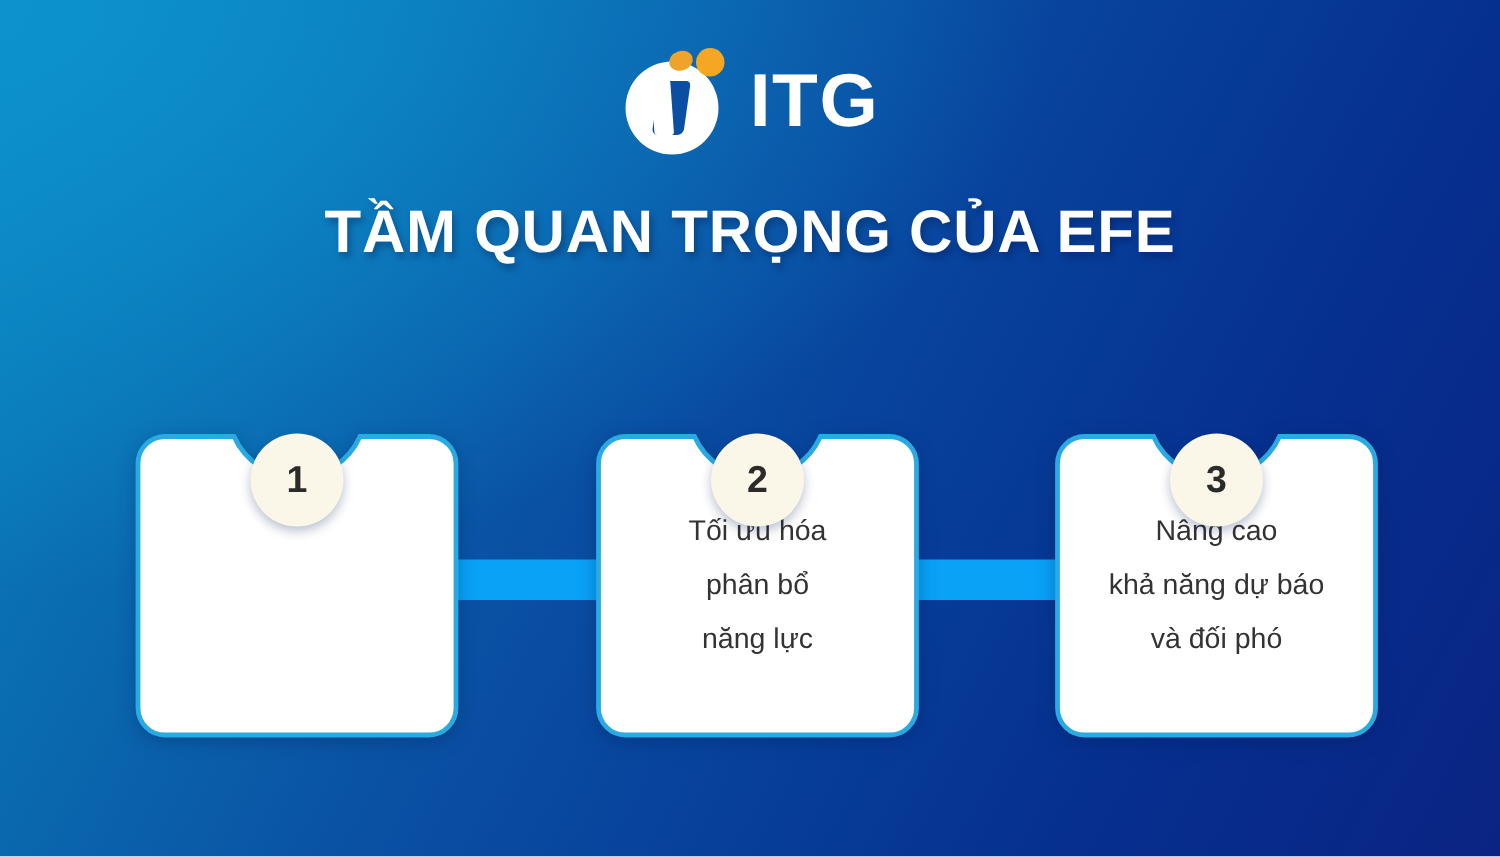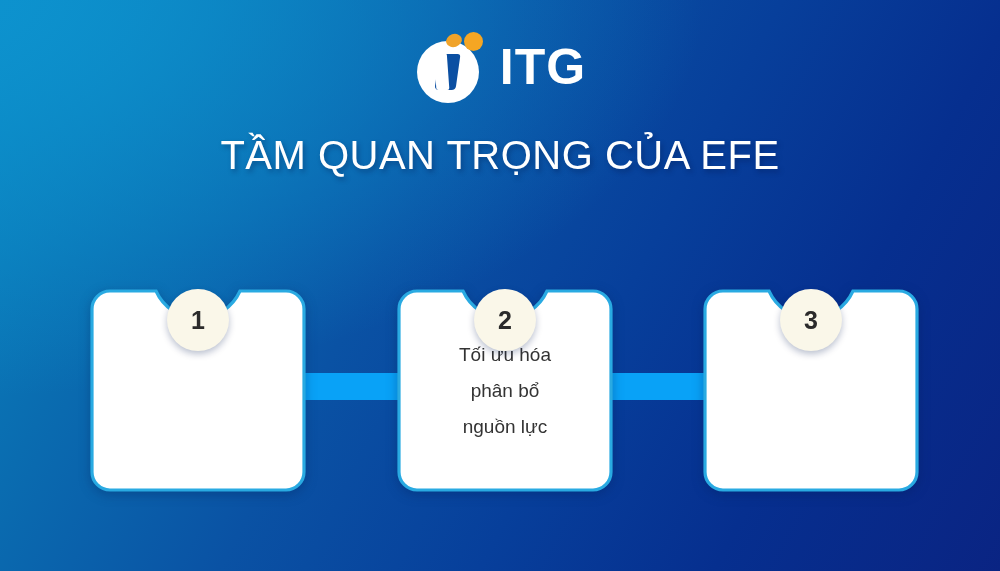--- a/index.html
+++ b/index.html
@@ -98,21 +98,21 @@
   }
 
   
   .title {
     position: absolute;
     top: 133px;
     left: 0;
     width: 1000px;
     text-align: center;
     font-size: 40px;
-    font-weight: 400;
+    font-weight: 700;
     color: #ffffff;
     letter-spacing: 0.5px;
     text-shadow: 2px 3px 5px rgba(0, 20, 70, 0.35);
   }
 
   
   .cards {
     position: absolute;
     top: 236px;
     left: 90px;
@@ -232,37 +232,40 @@
                    L 214 183
                    A 18 18 0 0 1 196 201
                    L 20 201
                    A 18 18 0 0 1 2 183
                    L 2 20
                    A 18 18 0 0 1 20 2 Z" fill="#ffffff" stroke="#29aae2" stroke-width="3.2"></path>
         </svg>
       </div>
       <div class="card-text">Tối ưu hóa
 phân bổ
-nguồn lực</div>
+năng lực</div>
       <div class="badge">2</div>
     </div>
 
     <div class="card k3">
       <div class="card-shape">
         <svg width="216" height="203" viewBox="0 0 216 203" xmlns="http://www.w3.org/2000/svg">
           <path d="M 20 2
                    L 66 2
                    A 46 46 0 0 0 150 2
                    L 196 2
                    A 18 18 0 0 1 214 20
                    L 214 183
                    A 18 18 0 0 1 196 201
                    L 20 201
                    A 18 18 0 0 1 2 183
                    L 2 20
                    A 18 18 0 0 1 20 2 Z" fill="#ffffff" stroke="#29aae2" stroke-width="3.2"></path>
         </svg>
       </div>
+      <div class="card-text">Nâng cao
+khả năng dự báo
+và đối phó</div>
       <div class="badge">3</div>
     </div>
 
   </div>
 </div>
 
 </body></html>

